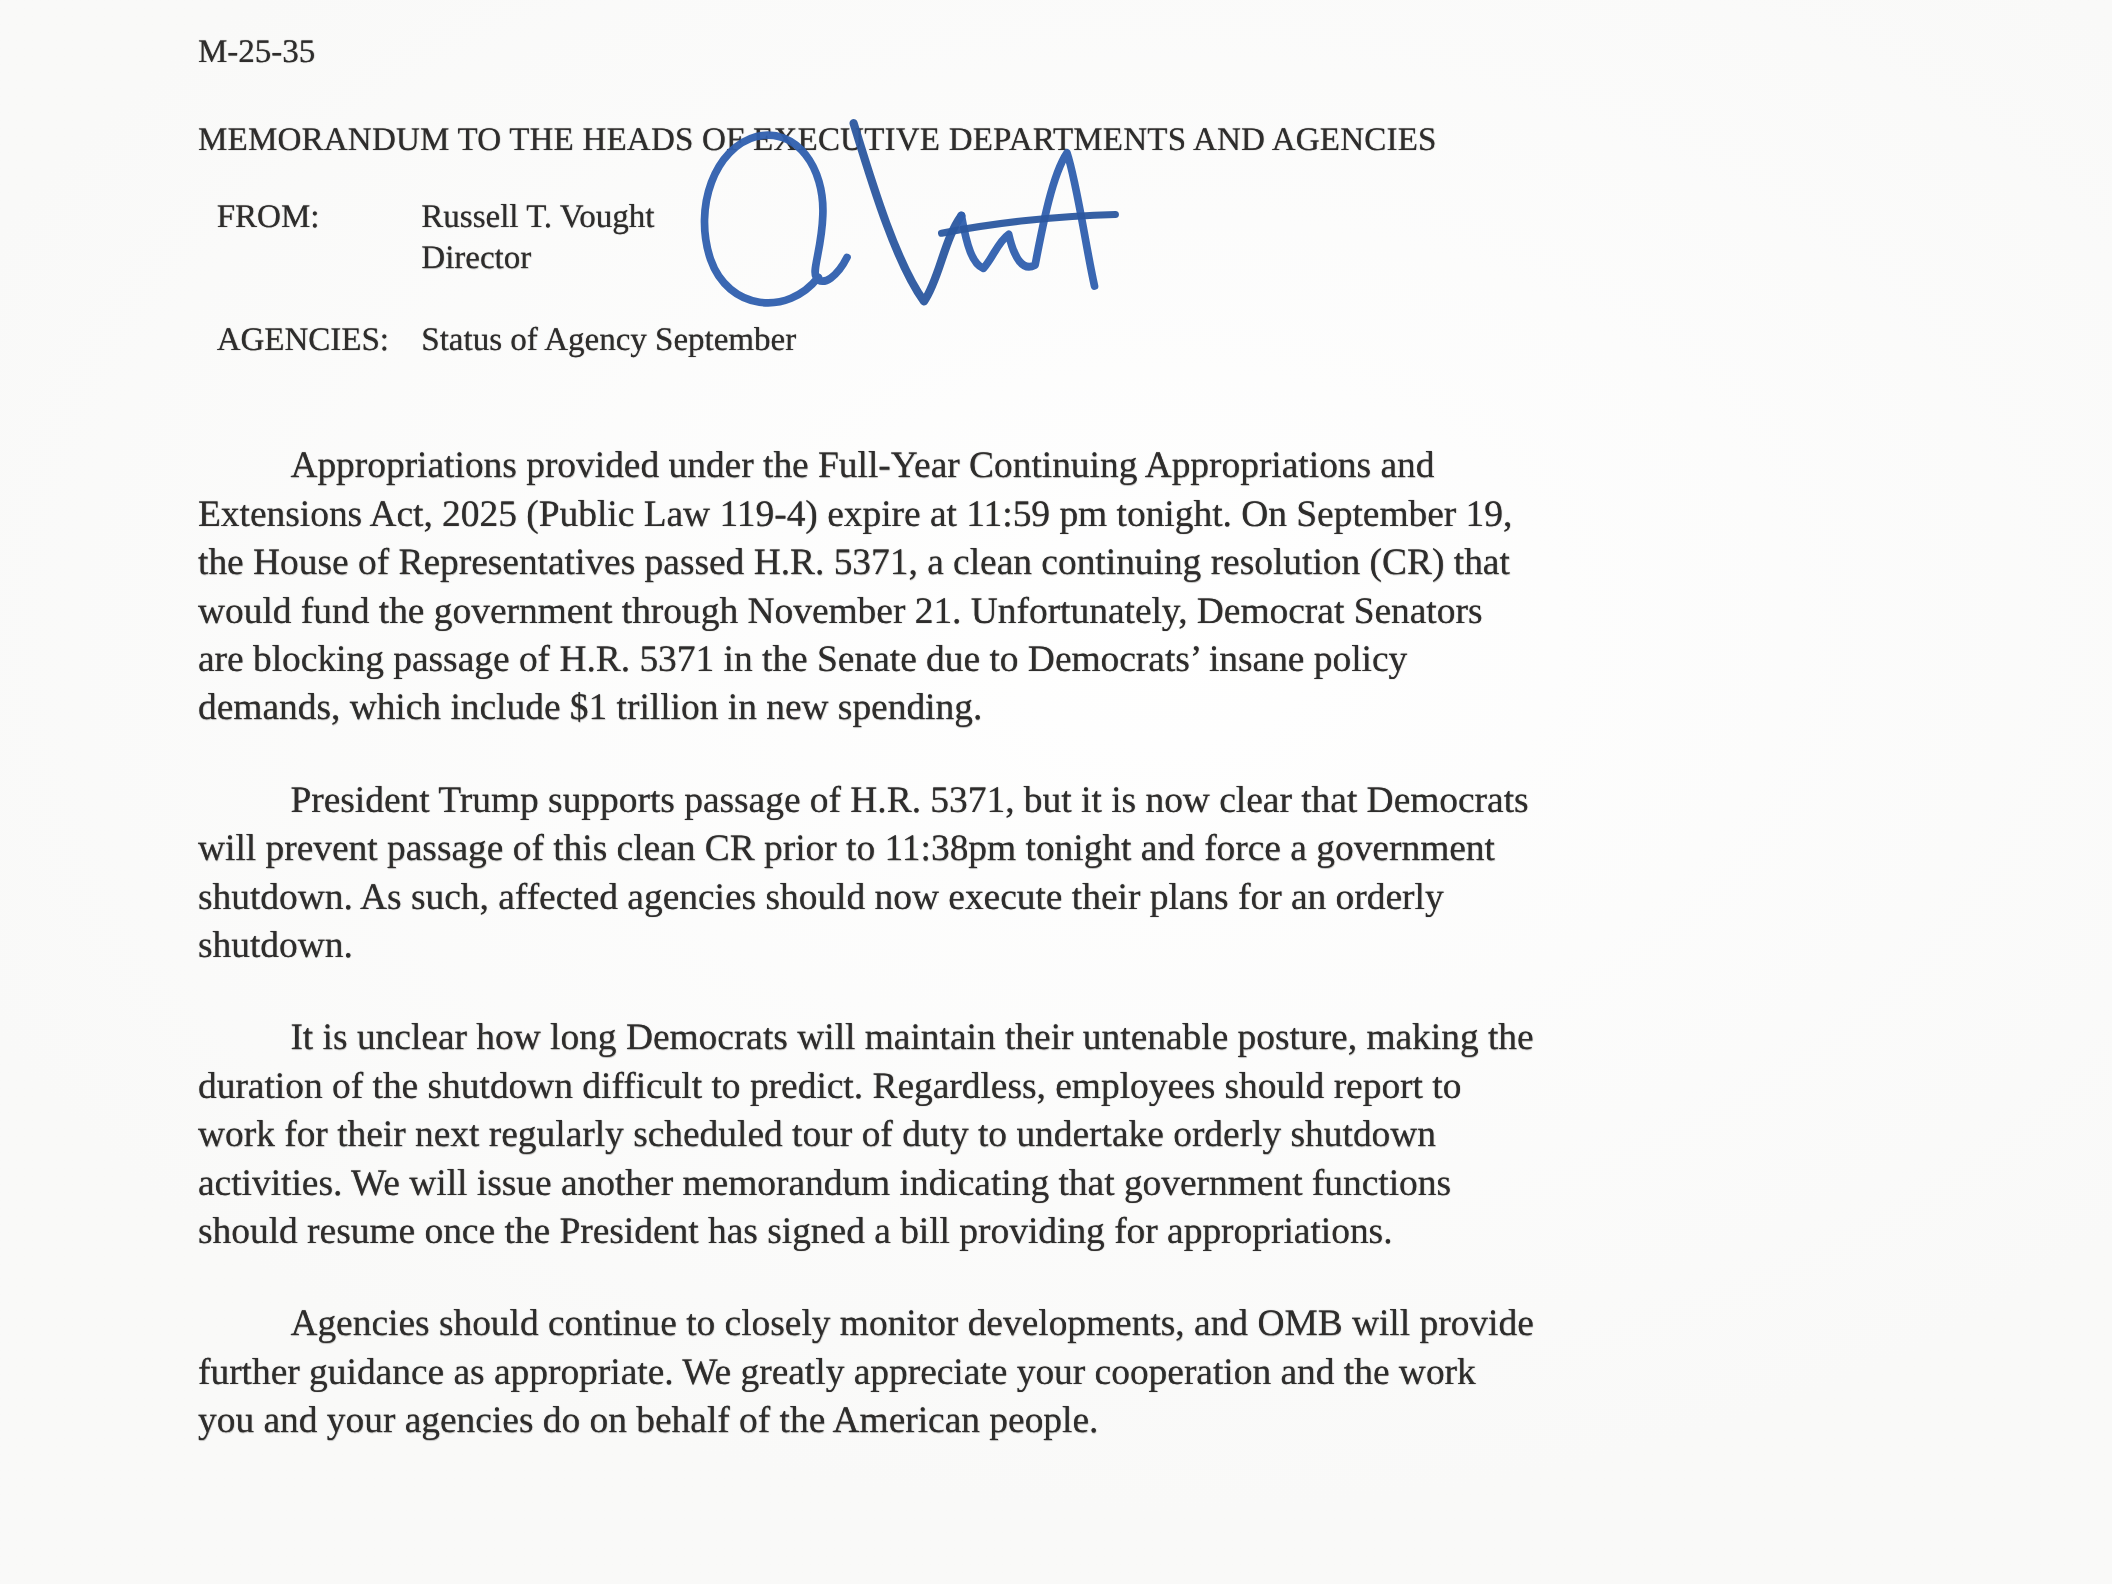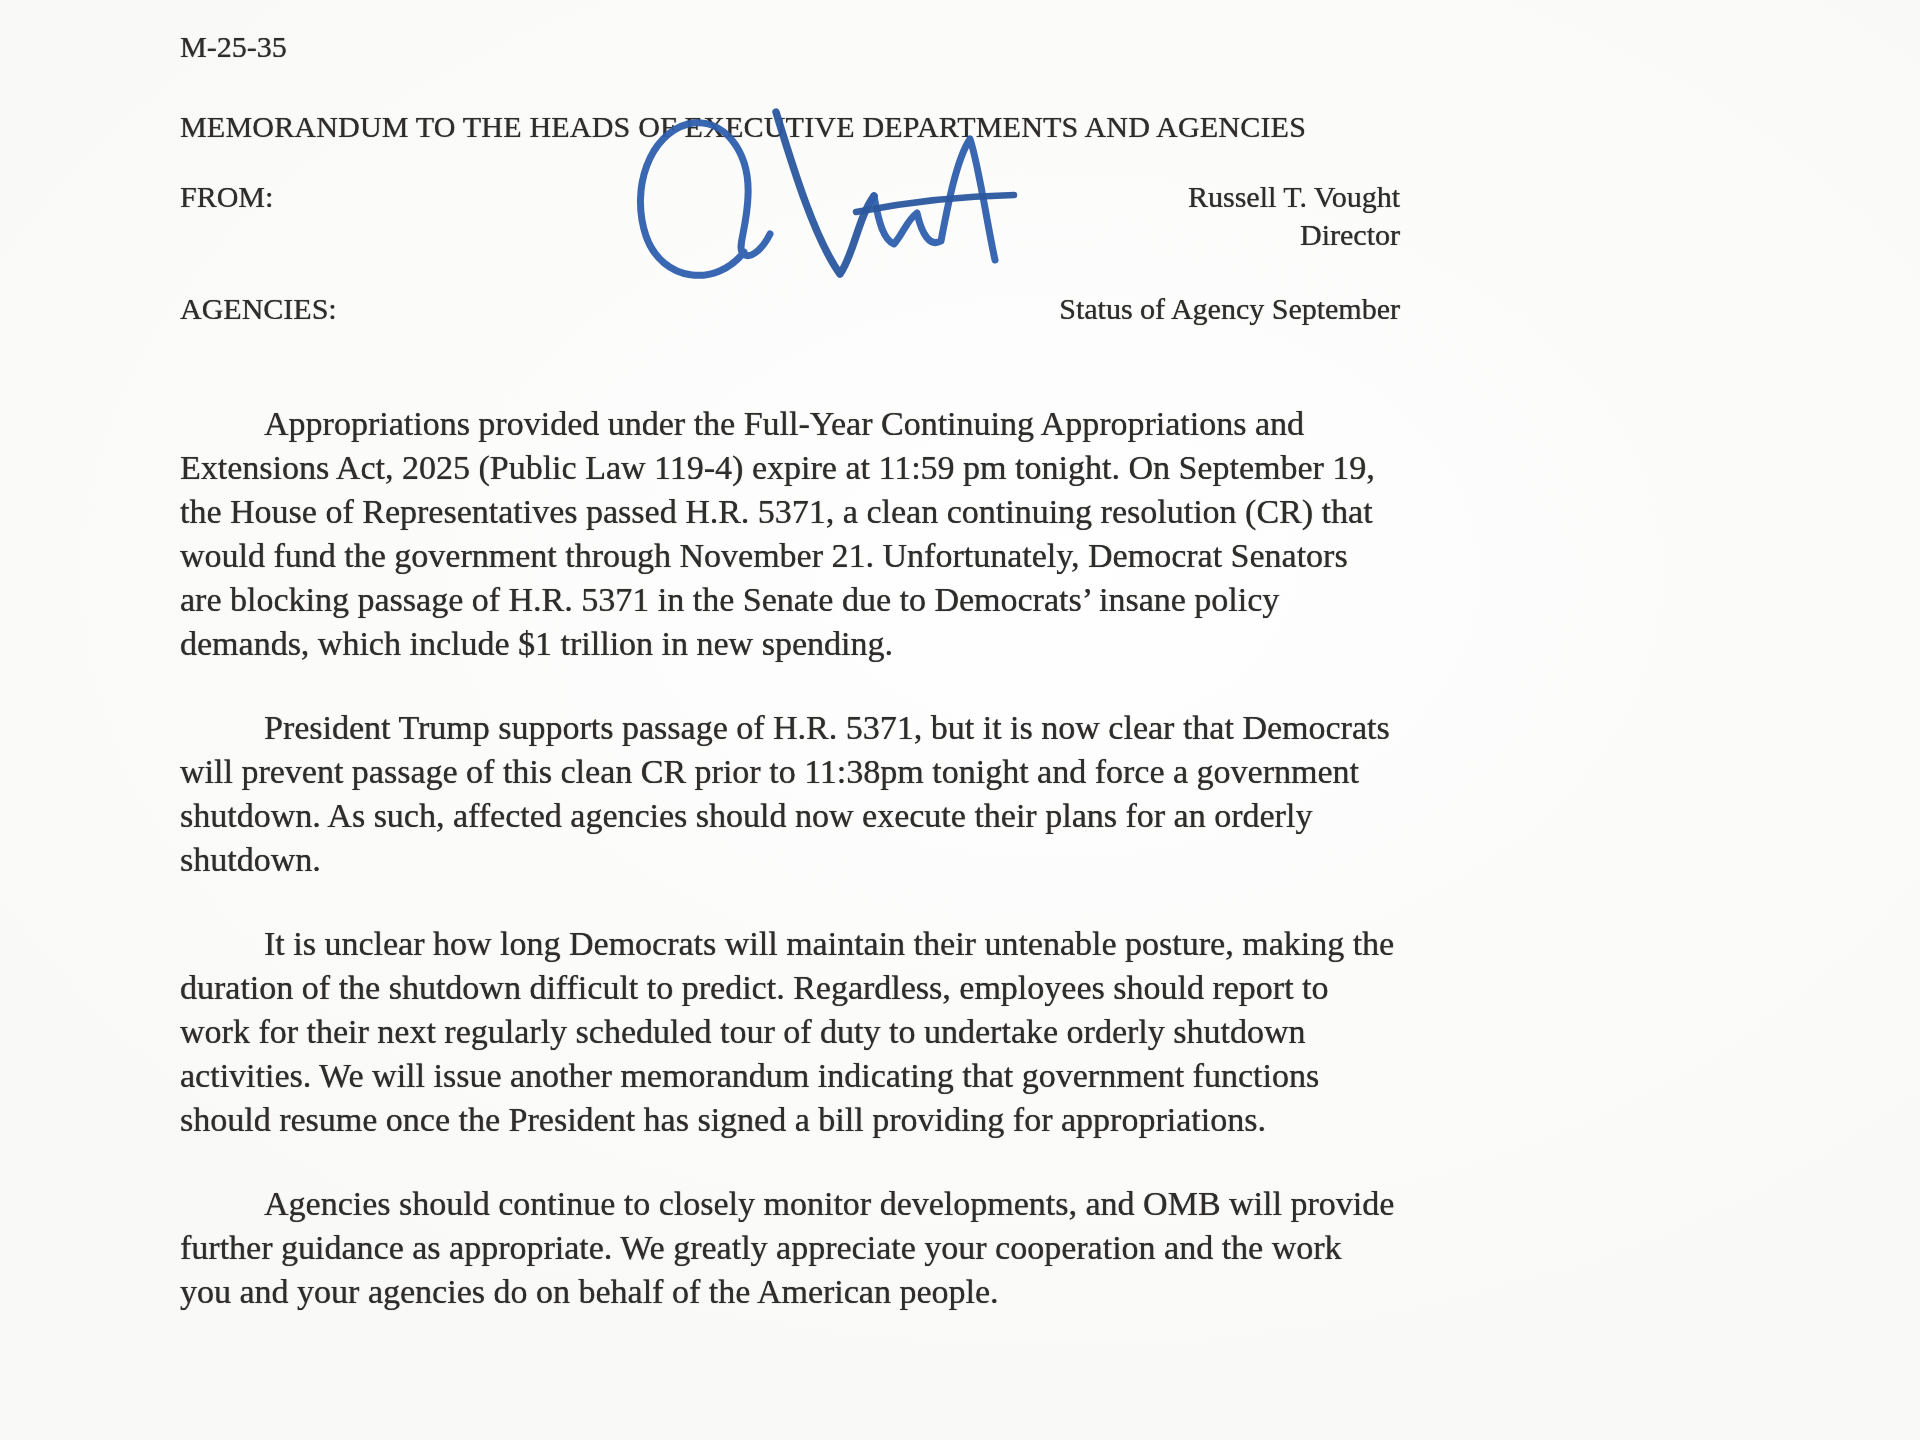--- a/index.html
+++ b/index.html
@@ -44,22 +44,23 @@
   .meta-row {
     display: flex;
     font-size: 30px;
     line-height: 38px;
   }
   .meta-row.from-row { margin-top: 32px; }
   .meta-row.subject-row { margin-top: 36px; }
   .meta-label {
     width: 186px;
     flex: 0 0 186px;
+    margin-left: 17px;
   }
-  .meta-value { flex: 1; text-align: right; }
+  .meta-value { flex: 1; }
   .body-text {
     font-size: 34px;
     line-height: 44px;
   }
   .body-text p {
     margin: 0 0 40px 0;
     text-indent: 84px;
     width: 1216px;
   }
   .body-text p.first-para { margin-top: 74px; }

